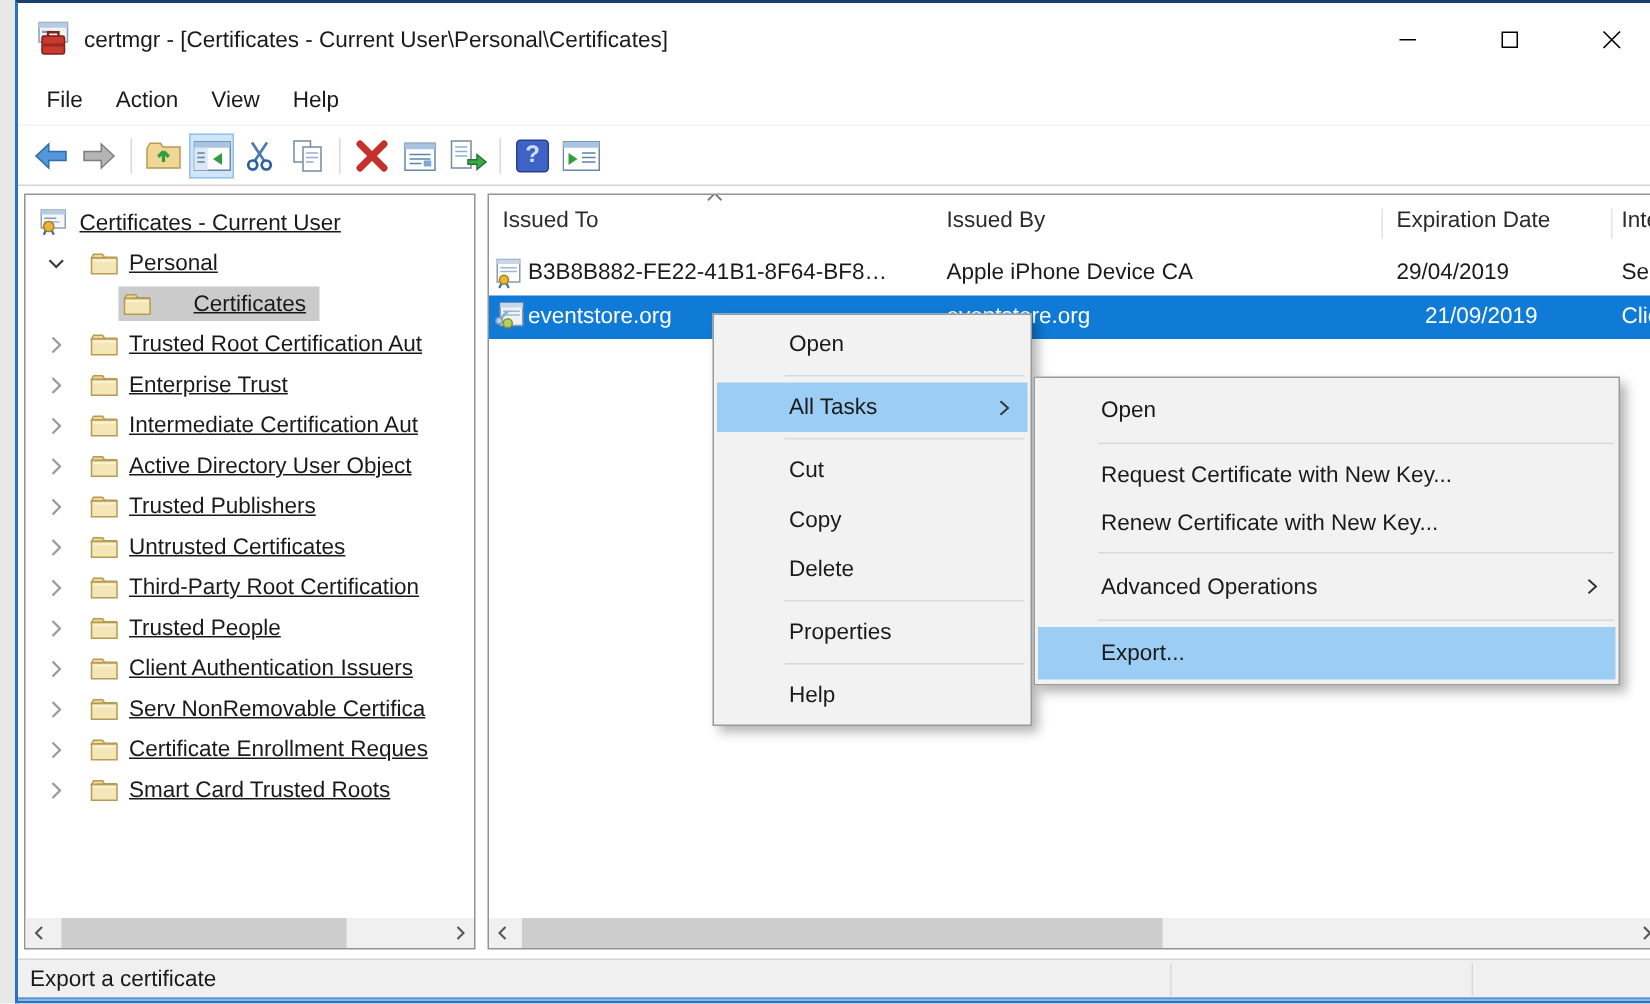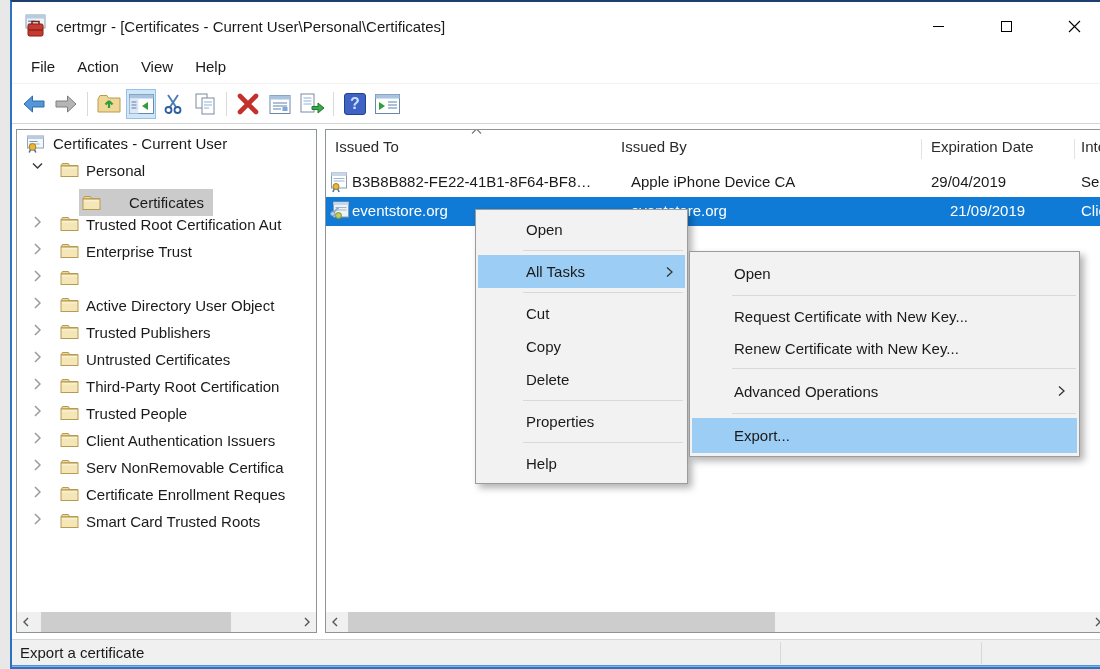--- a/index.html
+++ b/index.html
@@ -28,21 +28,21 @@
   .tb-sep { width:1px; height:24px; background:#d9d9d9; margin:0 5px; }
   .help-ic { width:22px; height:22px; background:#3e63c4; border:1px solid #26408c; border-radius:3px;
              color:#cfe0ff; font-weight:bold; font-size:16px; display:flex; align-items:center; justify-content:center; }
 
   
   .pane { position:absolute; top:127px; height:504px; background:#fff; border:1px solid #8f9499; overflow:hidden; }
   .pane-left { left:4px; width:301px; }
   .pane-right { left:313px; width:783px; }
 
   
-  .trow { position:absolute; left:0; width:100%; height:27px; display:flex; white-space:nowrap; }
+  .trow { position:absolute; left:0; width:100%; height:27px; display:flex; align-items:center; white-space:nowrap;text-decoration:underline; }
   .tlabel { margin-left:7px; }
   .chev { display:inline-flex; width:12px; justify-content:center; }
   .tree-hl { display:flex; align-items:center; background:#cbcbcb; padding:3px 9px 3px 3px;gap:20px; }
   .tree-hl .tlabel { margin-left:8px; }
 
   
   .lheader { position:absolute; top:3px; left:0; width:781px; height:30px; color:#2b2b2b; }
   .hcell { position:absolute; top:5px; white-space:nowrap; }
   .hdiv { position:absolute; top:6px; width:1px; height:20px; background:#e2e2e2; }
   .sort-caret { position:absolute; left:145px; top:-2px; }
@@ -289,20 +289,21 @@
             <path d="M1 1 L6 6 L1 11" fill="none" stroke="#9a9a9a" stroke-width="1.5"></path>
           </svg>
         </span>
       <span style="margin-left:17px;display:inline-flex">
           <svg width="19" height="16" viewBox="0 0 19 16">
             <path d="M1 4 l1.4-2.5 h6 l1.2 2 h8.4 z" fill="#efd89a" stroke="#b69b53"></path>
             <rect x="1" y="4" width="17" height="10.5" fill="#f5e6b8" stroke="#b69b53"></rect>
             <rect x="2" y="5.2" width="15" height="1.2" fill="#fbf3d8"></rect>
           </svg>
         </span>
+      <span class="tlabel">Intermediate Certification Aut</span>
     </div>
     <div class="trow" style="top:167px">
       <span class="chev" style="margin-left:14px">
           <svg width="7" height="12" viewBox="0 0 7 12">
             <path d="M1 1 L6 6 L1 11" fill="none" stroke="#9a9a9a" stroke-width="1.5"></path>
           </svg>
         </span>
       <span style="margin-left:17px;display:inline-flex">
           <svg width="19" height="16" viewBox="0 0 19 16">
             <path d="M1 4 l1.4-2.5 h6 l1.2 2 h8.4 z" fill="#efd89a" stroke="#b69b53"></path>
@@ -449,21 +450,21 @@
   </div>
 
   <div class="pane pane-right">
     <span class="sort-caret">
       <svg width="11" height="7" viewBox="0 0 11 7">
           <path d="M1 5.5 L5.5 1 L10 5.5" fill="none" stroke="#777" stroke-width="1.2"></path>
         </svg>
     </span>
     <div class="lheader">
       <span class="hcell" style="left:9px">Issued To</span>
-      <span class="hcell" style="left:295px">Issued By</span>
+      <span class="hcell" style="left:305px">Issued By</span>
       <span class="hcell" style="left:605px">Expiration Date</span>
       <span class="hcell" style="left:755px">Inte</span>
       <span class="hdiv" style="left:595px"></span>
       <span class="hdiv" style="left:748px"></span>
     </div>
 
     <div class="lrow" style="top:38px">
       <span class="row-icon">
         <svg width="19" height="21" viewBox="0 0 19 21">
           <rect x="1.5" y="1" width="15" height="15" fill="#fff" stroke="#8a9ab0"></rect>

